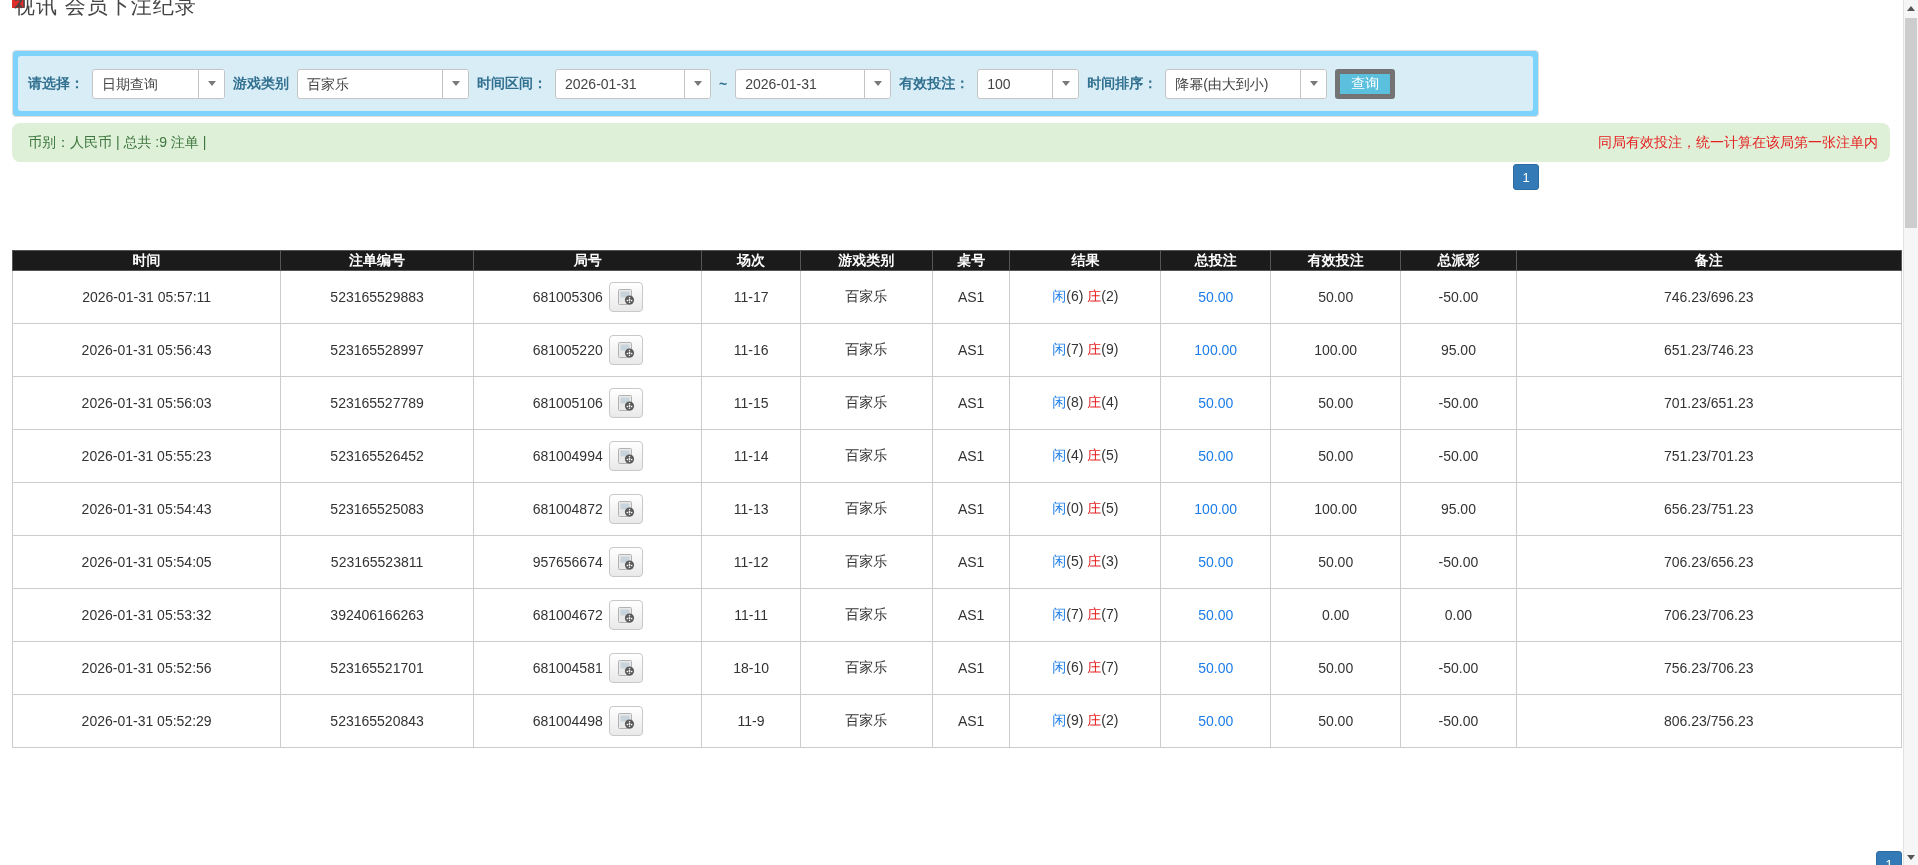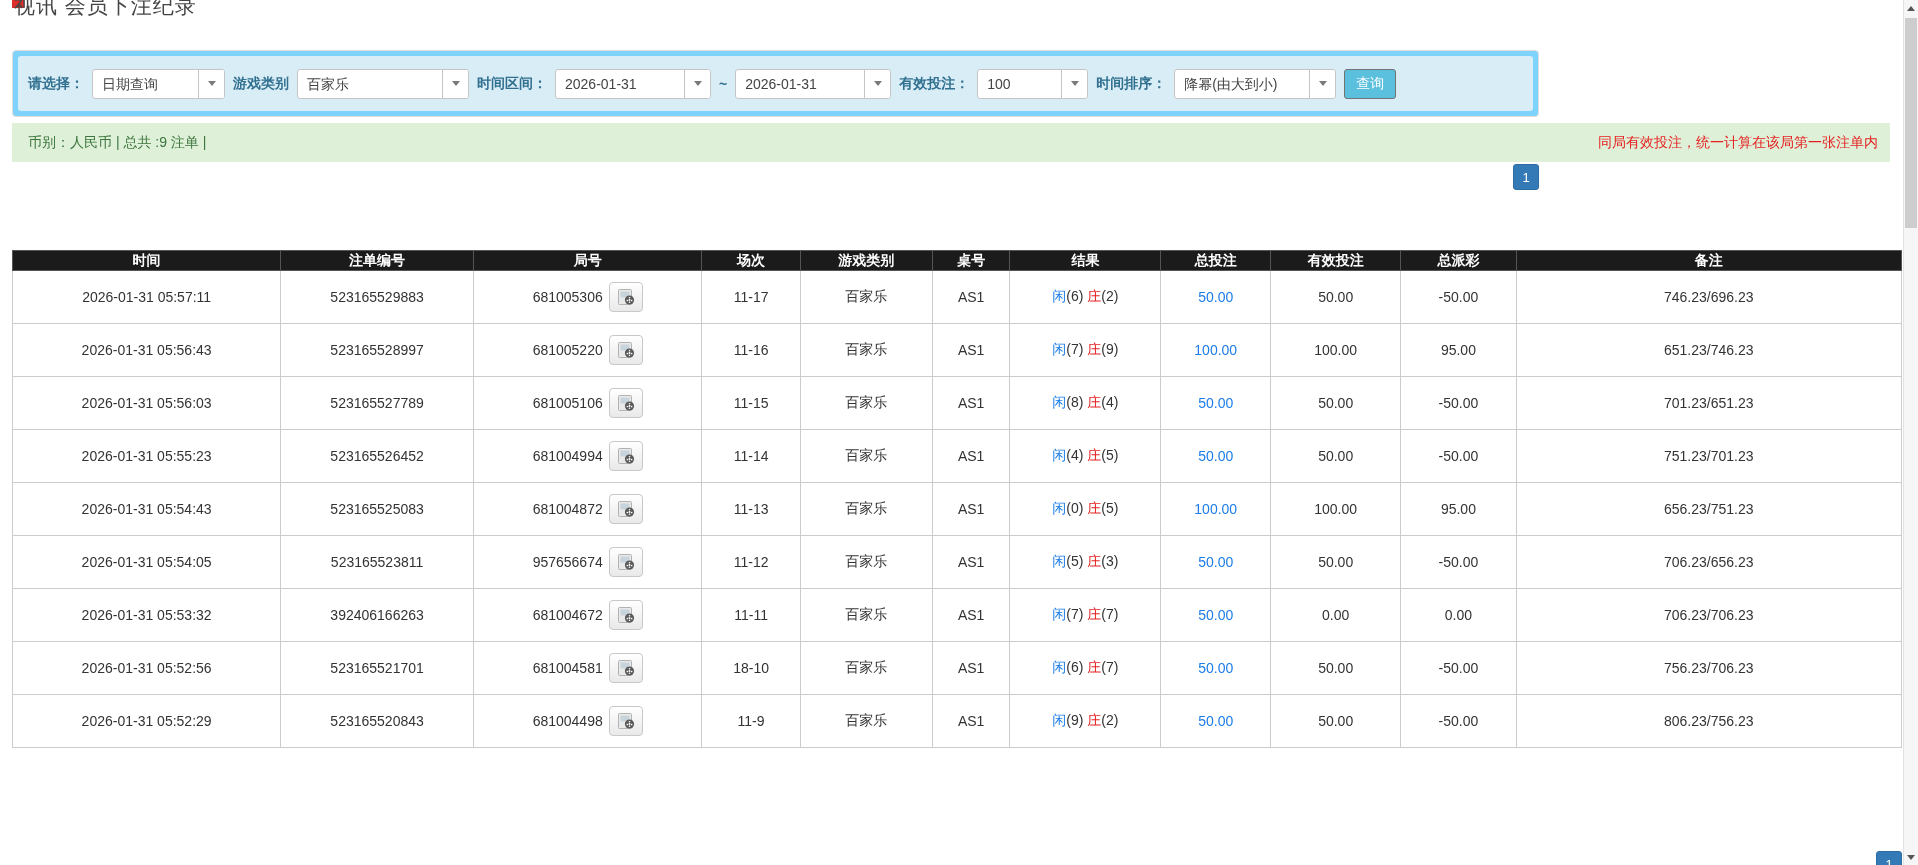--- a/index.html
+++ b/index.html
@@ -41,28 +41,28 @@
     border:1px solid #c5c5c5;border-radius:3px;overflow:hidden;cursor:pointer;gap:8px;
   }
   .combo-text{flex:1;padding:0 9px;line-height:28px;color:#444;overflow:hidden}
   .combo-btn{
     width:26px;border-left:1px solid #c5c5c5;background:#fff;
     display:flex;align-items:center;justify-content:center;
   }
   .caret{width:0;height:0;border-left:4px solid transparent;border-right:4px solid transparent;border-top:5px solid #7a7a7a}
   .tilde{color:#31708f;font-weight:bold}
   .search-btn{
-    height:30px;padding:0 11px;border:1px solid #737373;border-radius:3px;
+    height:30px;padding:0 11px;border:5px solid #737373;border-radius:3px;
     background:var(--search-btn-bg);color:#fff;font-size:14px;cursor:pointer;
     font-family:inherit;
   }
   
   .summary-bar{
     position:absolute;left:12px;top:123px;width:1878px;height:39px;
-    background:var(--summary-bg);border-radius:0;
+    background:var(--summary-bg);border-radius:8px;
     display:flex;align-items:center;justify-content:space-between;padding:0 12px 0 16px;
   }
   .summary-left{color:var(--summary-text)}
   .summary-right{color:var(--negative-red)}
   
   .pagination-top{position:absolute;left:12px;top:164px;width:1527px;display:flex;justify-content:flex-end}
   .page-btn{
     min-width:26px;height:26px;background:var(--pagination-bg);border:1px solid #2e6da4;
     color:#fff;font-size:13px;display:flex;align-items:center;justify-content:center;
     border-radius:3px;cursor:pointer;
@@ -140,21 +140,21 @@
         </span>
     </div>
     <span class="tilde">~</span>
     <div class="combo" style="width:156px">
       <span class="combo-text">2026-01-31</span>
       <span class="combo-btn">
           <i class="caret"></i>
         </span>
     </div>
     <span class="flabel">有效投注：</span>
-    <div class="combo" style="width:111px">
+    <div class="combo" style="width:102px">
       <span class="combo-text">100</span>
       <span class="combo-btn">
           <i class="caret"></i>
         </span>
     </div>
     <span class="flabel">时间排序：</span>
     <div class="combo" style="width:162px">
       <span class="combo-text">降幂(由大到小)</span>
       <span class="combo-btn">
           <i class="caret"></i>

